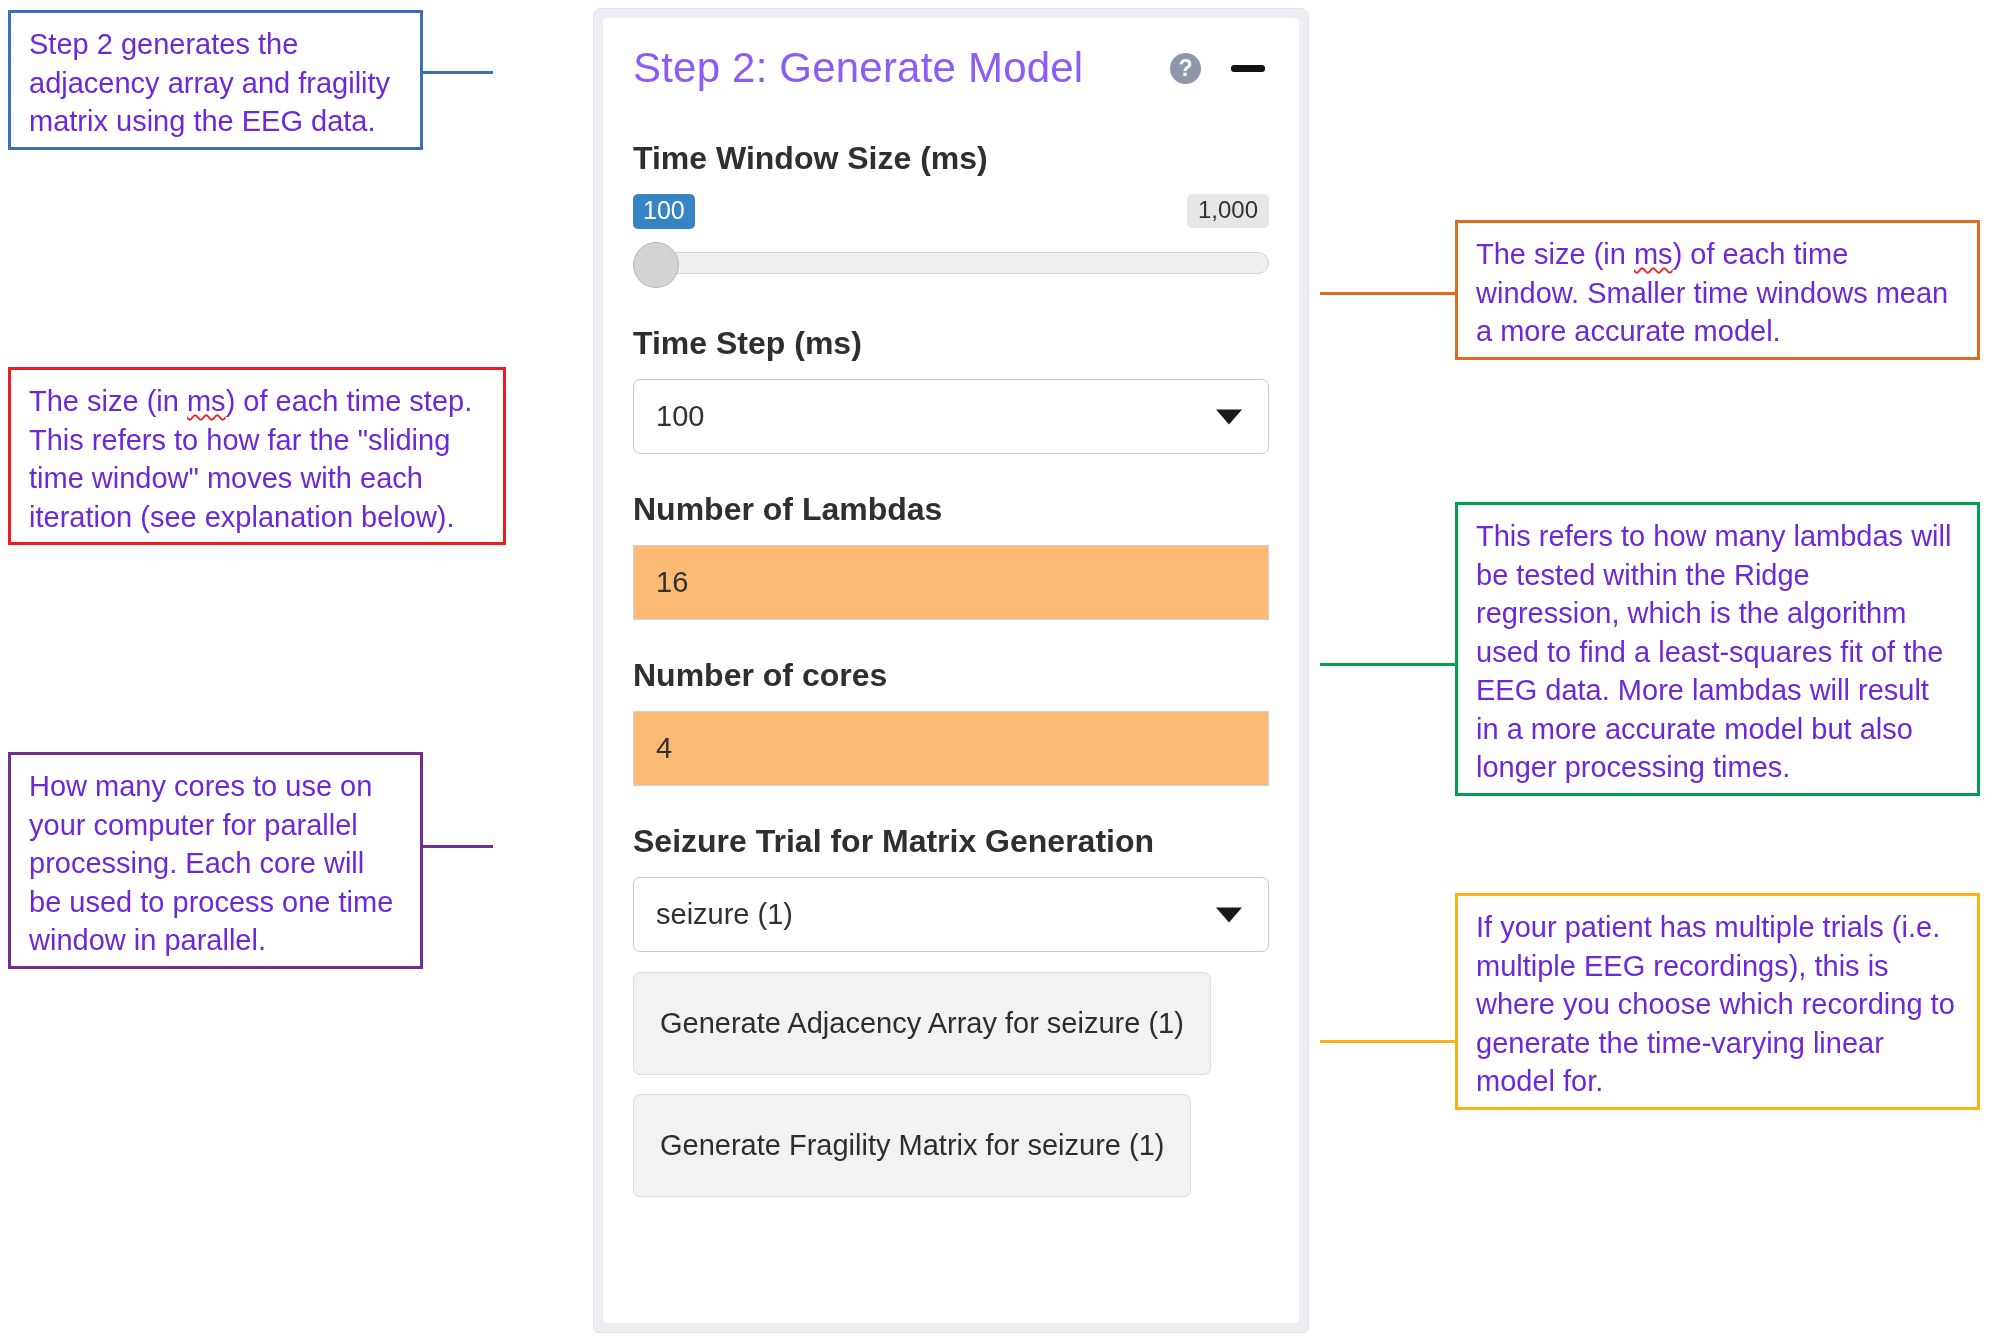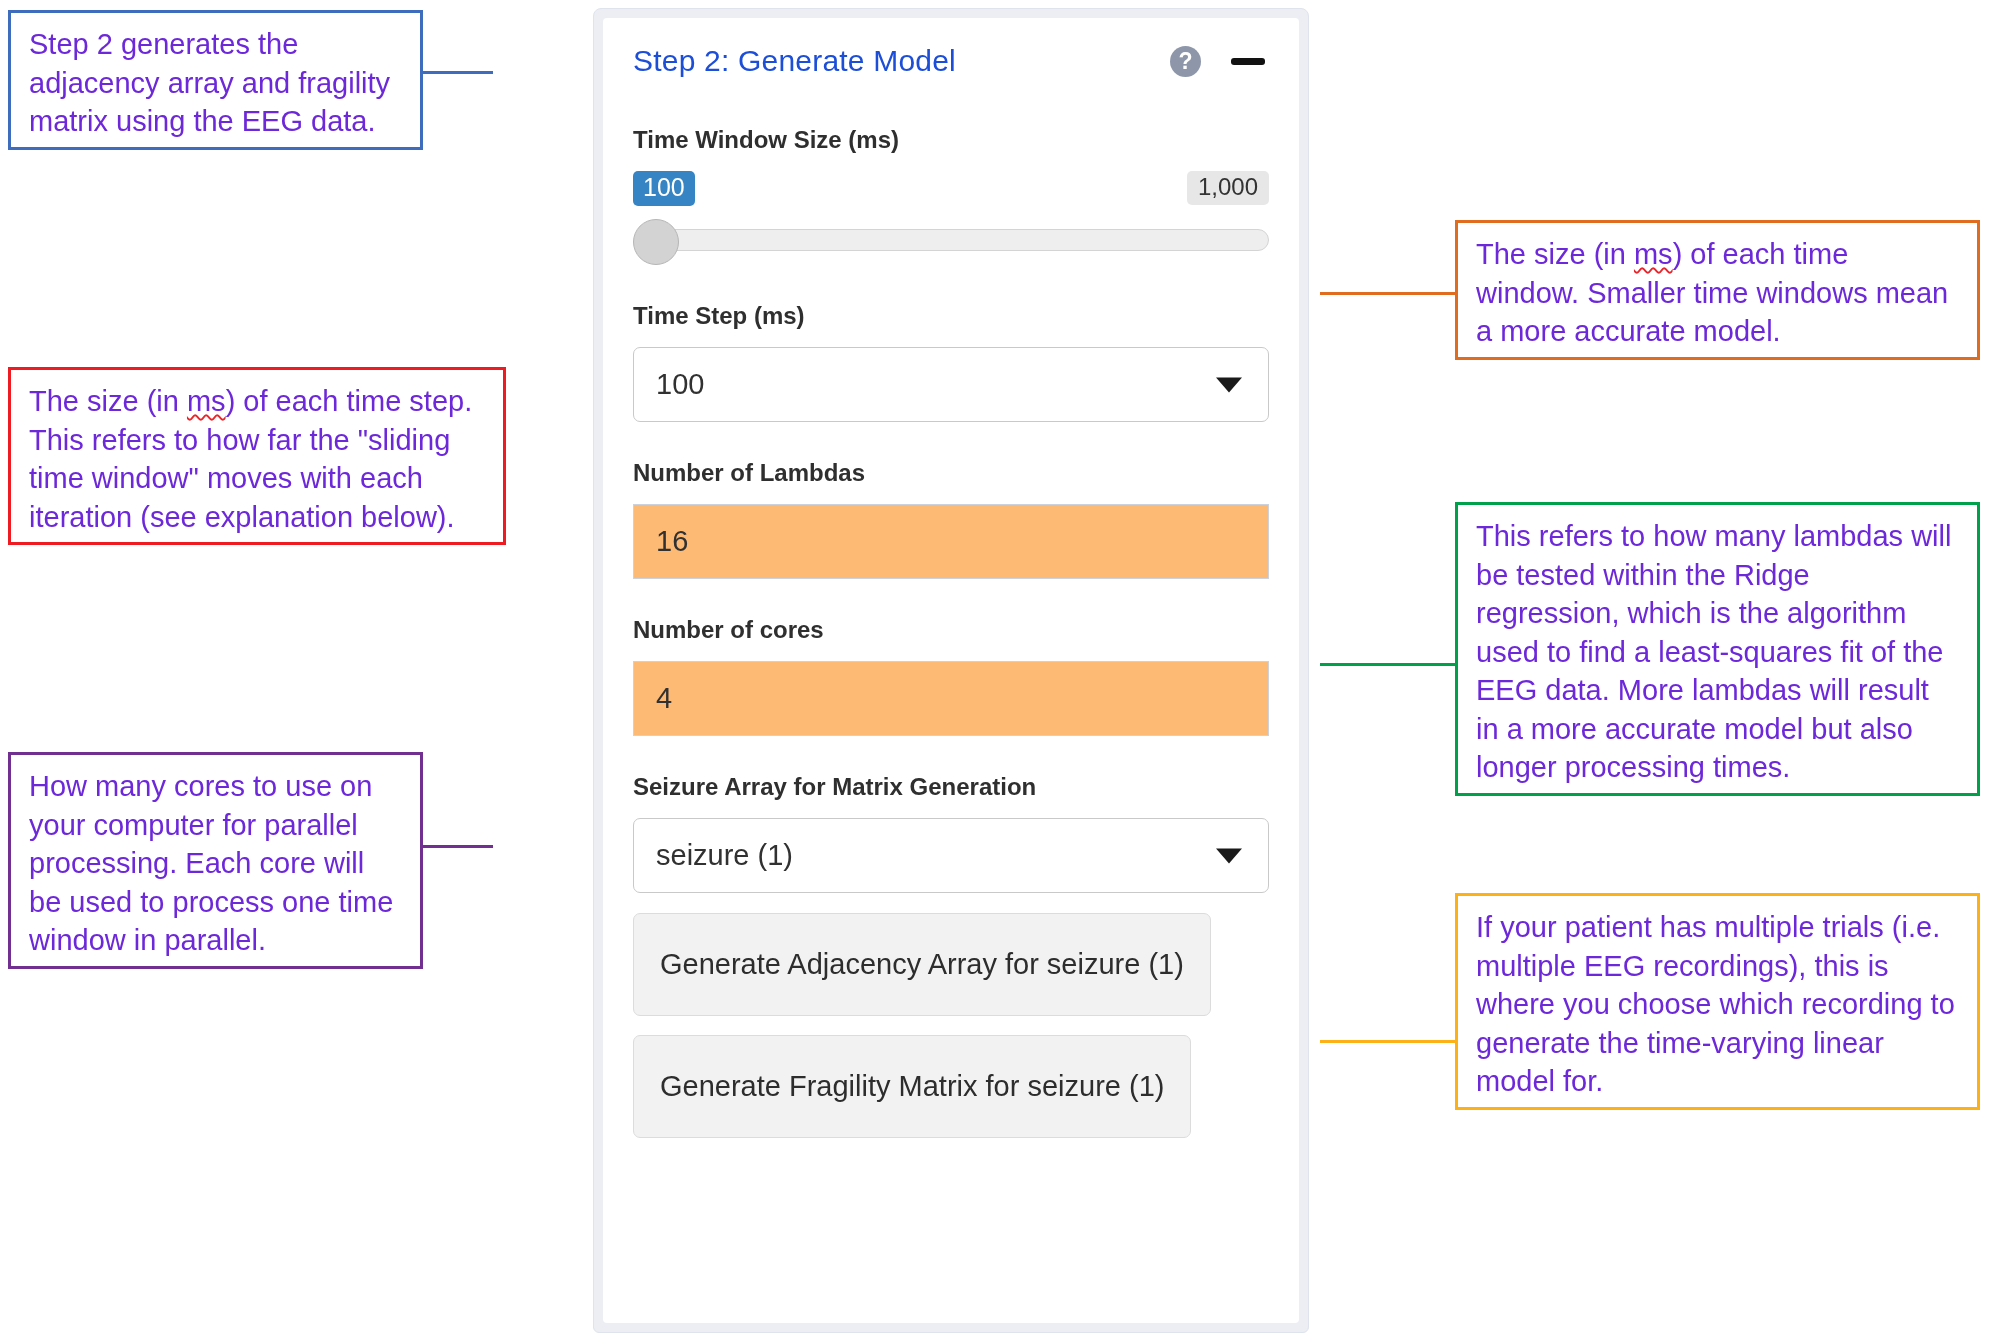--- a/index.html
+++ b/index.html
@@ -68,22 +68,22 @@
     padding: 26px 30px 0 30px;
   }
 
   .panel-header {
     display: flex;
     align-items: center;
     justify-content: space-between;
     margin-bottom: 48px;
   }
   .panel-title {
-    font-size: 30px;
-    color: #1d4ed8;
+    font-size: 42px;
+    color: #8b5cf6;
     letter-spacing: 0.2px;
     white-space: nowrap;
   }
   .header-actions {
     display: flex;
     align-items: center;
     gap: 30px;
     padding-right: 4px;
   }
   .help-icon {
@@ -102,21 +102,21 @@
   }
   .minimize-icon {
     width: 34px;
     height: 7px;
     background: #121212;
     border-radius: 3px;
     cursor: pointer;
   }
 
   .field-label {
-    font-size: 24px;
+    font-size: 32px;
     font-weight: bold;
     color: #2f2f2f;
     margin-bottom: 17px;
   }
   .field-group { margin-bottom: 37px; }
 
   
   .slider-badges {
     position: relative;
     height: 40px;
@@ -293,21 +293,21 @@
       <div class="field-label">Number of Lambdas</div>
       <div class="text-input">16</div>
     </div>
 
     <div class="field-group">
       <div class="field-label">Number of cores</div>
       <div class="text-input">4</div>
     </div>
 
     <div class="field-group" style="margin-bottom:0;">
-      <div class="field-label">Seizure Array for Matrix Generation</div>
+      <div class="field-label">Seizure Trial for Matrix Generation</div>
       <div class="select-box">
         <span>seizure (1)</span>
         <span class="caret"></span>
       </div>
     </div>
 
     <div class="btn-stack">
       <div class="action-btn">Generate Adjacency Array for seizure (1)</div>
       <div class="action-btn">Generate Fragility Matrix for seizure (1)</div>
     </div>

